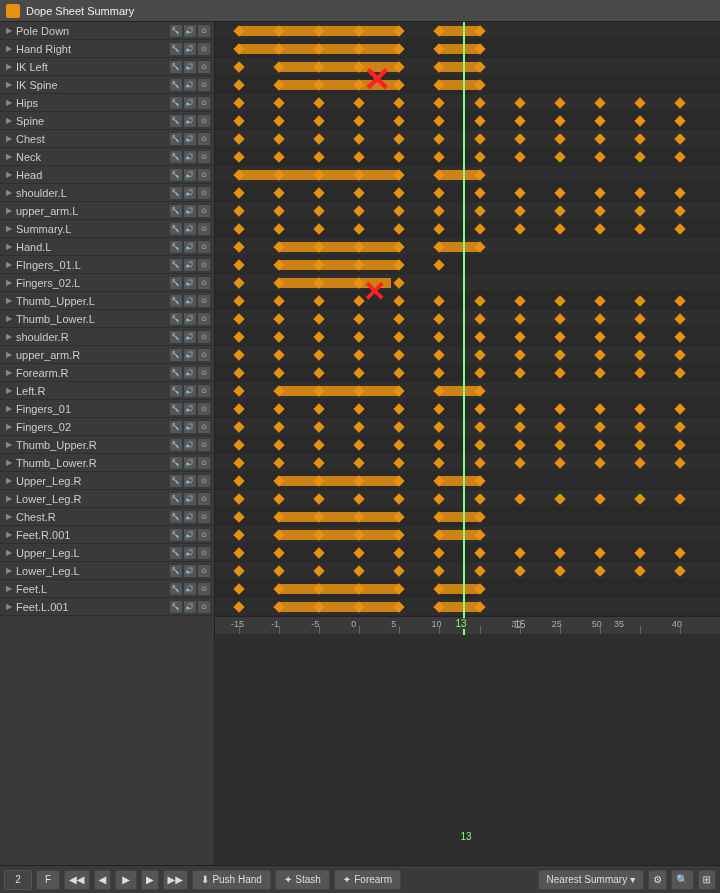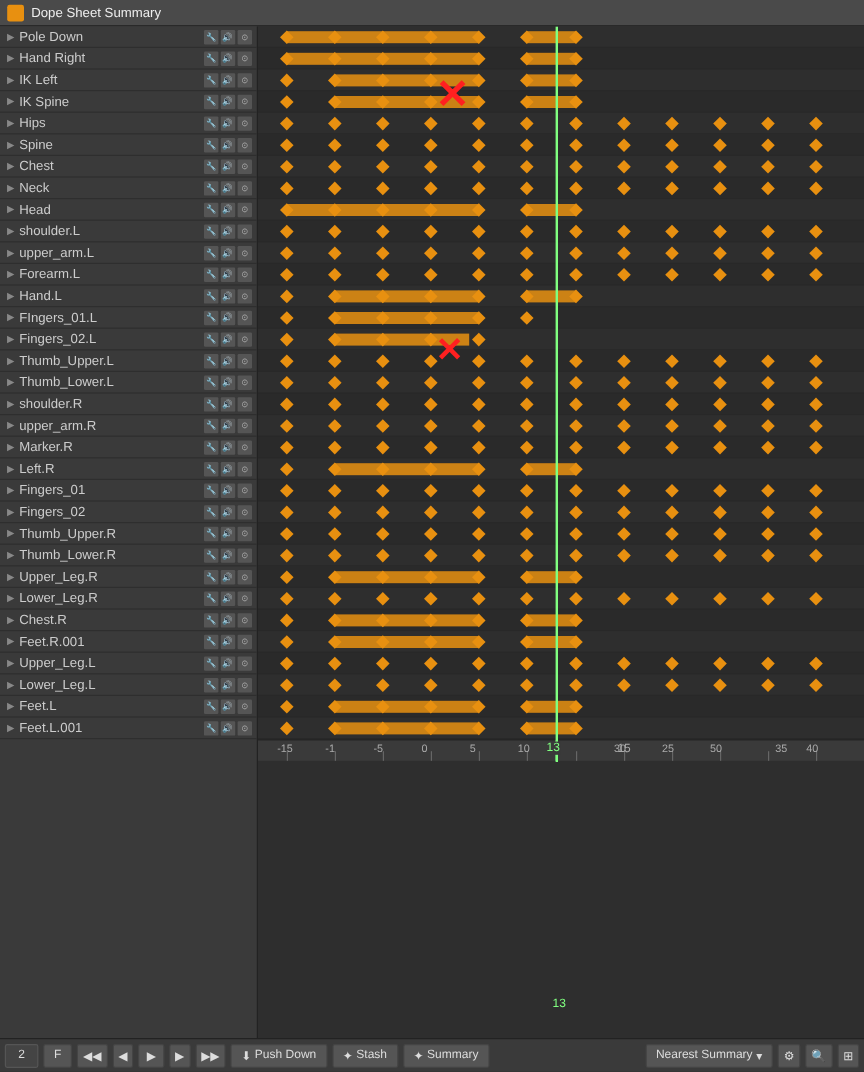--- a/index.html
+++ b/index.html
@@ -323,21 +323,21 @@
     <span class="expand-arrow">▶</span>
     <span class="bone-name">upper_arm.L</span>
     <div class="bone-icons">
       <div class="icon-btn">🔧</div>
       <div class="icon-btn">🔊</div>
       <div class="icon-btn">⊙</div>
     </div>
   </div>
       <div class="bone-item">
     <span class="expand-arrow">▶</span>
-    <span class="bone-name">Forearm.L</span>
+    <span class="bone-name">Summary.L</span>
     <div class="bone-icons">
       <div class="icon-btn">🔧</div>
       <div class="icon-btn">🔊</div>
       <div class="icon-btn">⊙</div>
     </div>
   </div>
       <div class="bone-item">
     <span class="expand-arrow">▶</span>
     <span class="bone-name">Hand.L</span>
     <div class="bone-icons">
@@ -395,21 +395,21 @@
     <span class="expand-arrow">▶</span>
     <span class="bone-name">upper_arm.R</span>
     <div class="bone-icons">
       <div class="icon-btn">🔧</div>
       <div class="icon-btn">🔊</div>
       <div class="icon-btn">⊙</div>
     </div>
   </div>
       <div class="bone-item">
     <span class="expand-arrow">▶</span>
-    <span class="bone-name">Marker.R</span>
+    <span class="bone-name">Forearm.R</span>
     <div class="bone-icons">
       <div class="icon-btn">🔧</div>
       <div class="icon-btn">🔊</div>
       <div class="icon-btn">⊙</div>
     </div>
   </div>
       <div class="bone-item">
     <span class="expand-arrow">▶</span>
     <span class="bone-name">Left.R</span>
     <div class="bone-icons">
@@ -971,50 +971,50 @@
         <div style="position: absolute; left: 216.444px; top: 2px; color: rgb(170, 170, 170); font-size: 9px;">10</div>
         <div style="position: absolute; left: 264.524px; width: 1px; height: 8px; background: rgb(102, 102, 102); bottom: 0px;"></div>
         <div style="position: absolute; left: 256.524px; top: 2px; color: rgb(170, 170, 170); font-size: 10px; margin-left: 43px;">15</div>
         <div style="position: absolute; left: 304.603px; width: 1px; height: 8px; background: rgb(102, 102, 102); bottom: 0px;"></div>
         <div style="position: absolute; left: 296.603px; top: 2px; color: rgb(170, 170, 170); font-size: 9px;">30</div>
         <div style="position: absolute; left: 344.683px; width: 1px; height: 8px; background: rgb(102, 102, 102); bottom: 0px;"></div>
         <div style="position: absolute; left: 336.683px; top: 2px; color: rgb(170, 170, 170); font-size: 9px;">25</div>
         <div style="position: absolute; left: 384.762px; width: 1px; height: 8px; background: rgb(102, 102, 102); bottom: 0px;"></div>
         <div style="position: absolute; left: 376.762px; top: 2px; color: rgb(170, 170, 170); font-size: 9px;">50</div>
         <div style="position: absolute; left: 424.841px; width: 1px; height: 8px; background: rgb(102, 102, 102); bottom: 0px;"></div>
-        <div style="position: absolute; left: 431px; top: 2px; color: rgb(170, 170, 170); font-size: 9px;">35</div>
+        <div style="position: absolute; left: 399px; top: 2px; color: rgb(170, 170, 170); font-size: 9px;">35</div>
         <div style="position: absolute; left: 464.921px; width: 1px; height: 8px; background: rgb(102, 102, 102); bottom: 0px;"></div>
         <div style="position: absolute; left: 456.921px; top: 2px; color: rgb(170, 170, 170); font-size: 9px;">40</div>
         <div style="position: absolute; left: 248.492px; top: 0px; width: 2px; height: 18px; background: rgb(128, 255, 128); z-index: 10;"></div>
         <div style="position: absolute; left: 240.492px; top: 1px; background: rgb(58, 58, 58); color: rgb(128, 255, 128); font-size: 10px; z-index: 11;">13</div>
       </div>
   </div>
 </div>
 
 <div class="bottom-bar">
   <input class="frame-input" value="2" type="text" style="">
   <div class="bottom-btn">
     <span>F</span>
   </div>
   <div class="bottom-btn" style="padding:0 4px;">◀◀</div>
   <div class="bottom-btn" style="padding:0 4px;">◀</div>
   <div class="bottom-btn" style="padding:0 6px;">▶</div>
   <div class="bottom-btn" style="padding:0 4px;">▶</div>
   <div class="bottom-btn" style="padding:0 4px;">▶▶</div>
   <div class="bottom-btn">
     <span>⬇</span>
-    <span>Push Down</span>
+    <span>Push Hand</span>
   </div>
   <div class="bottom-btn">
     <span>✦</span>
     <span>Stash</span>
   </div>
   <div class="bottom-btn">
     <span>✦</span>
-    <span>Summary</span>
+    <span>Forearm</span>
   </div>
   <div class="spacer"></div>
   <div class="nearest-marker">
     <span>Nearest Summary</span>
     <span>▾</span>
   </div>
   <div class="bottom-btn" style="padding:0 4px;">⚙</div>
   <div class="bottom-btn" style="padding:0 4px;">🔍</div>
   <div class="bottom-btn" style="padding:0 4px;">⊞</div>
 </div>

